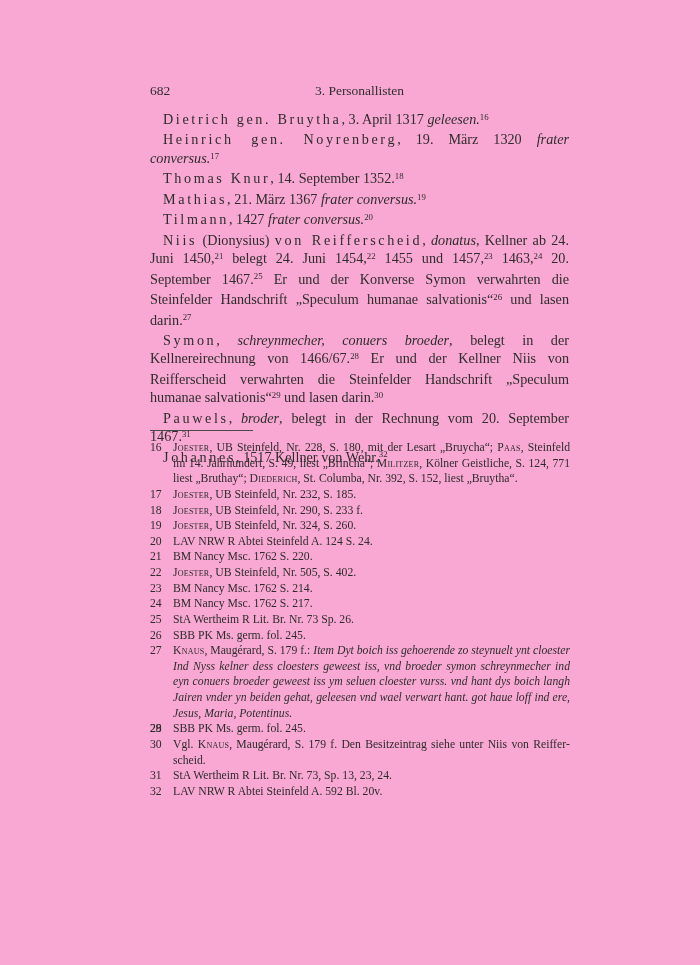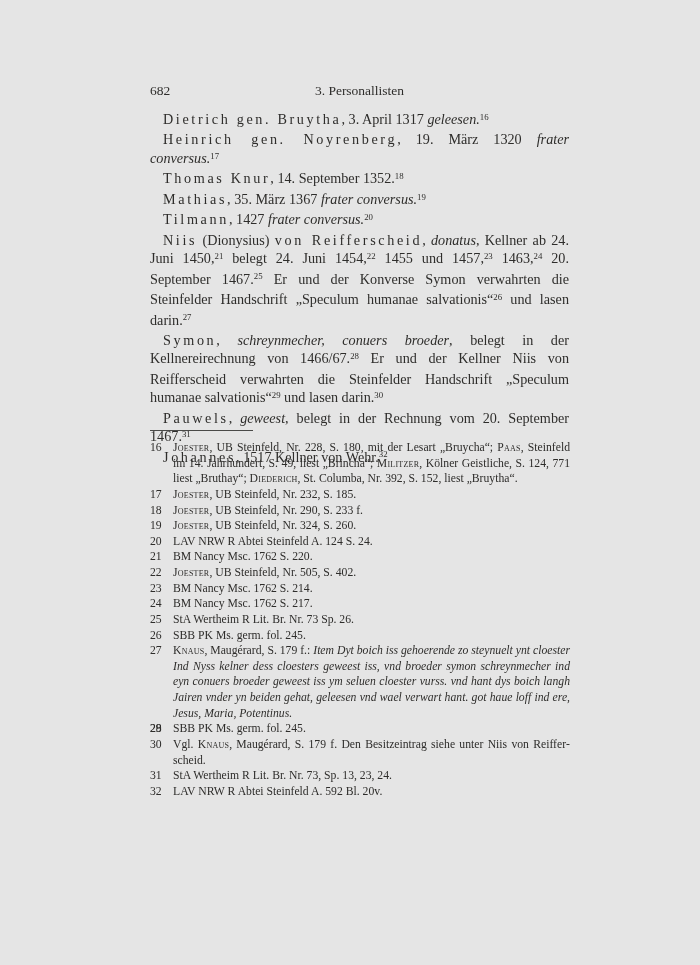--- a/index.html
+++ b/index.html
@@ -3,21 +3,21 @@
 <meta charset="utf-8">
 <style>
   html,body{margin:0;padding:0;}
   body{
     width:700px;height:965px;
     background:#ffffff;
     font-family:"Liberation Serif","DejaVu Serif",serif;
     color:#2e2d2b;
     -webkit-font-smoothing:antialiased;
   }
-  .page{position:relative;width:700px;height:965px;background:#e5e5e5;overflow:hidden;}
+  .page{position:relative;width:700px;height:965px;background:#f9a8d4;overflow:hidden;}
 
   
   .runhead{
     position:absolute;left:150px;top:82px;width:419px;height:18px;
     font-size:13.5px;line-height:18px;
   }
   .pagenum{position:absolute;left:0;top:0;}
   .runtitle{position:absolute;left:0;right:0;text-align:center;}
 
   
@@ -55,25 +55,25 @@
 
   <div class="runhead">
     <span class="pagenum">682</span>
     <span class="runtitle">3. Personallisten</span>
   </div>
 
   <div class="maintext">
       <p class="para"><span class="seg-sp">Dietrich gen. Bruytha</span><span class="seg-n">, 3. April 1317 </span><span class="seg-i">geleesen.</span><span class="seg-sup">16</span></p>
       <p class="para"><span class="seg-sp">Heinrich gen. Noyrenberg</span><span class="seg-n">, 19. März 1320 </span><span class="seg-i">frater conversus.</span><span class="seg-sup">17</span></p>
       <p class="para"><span class="seg-sp">Thomas Knur</span><span class="seg-n">, 14. September 1352.</span><span class="seg-sup">18</span></p>
-      <p class="para"><span class="seg-sp">Mathias</span><span class="seg-n">, 35. März 1367 </span><span class="seg-i">frater conversus.</span><span class="seg-sup">19</span></p>
+      <p class="para"><span class="seg-sp">Mathias</span><span class="seg-n">, 21. März 1367 </span><span class="seg-i">frater conversus.</span><span class="seg-sup">19</span></p>
       <p class="para"><span class="seg-sp">Tilmann</span><span class="seg-n">, 1427 </span><span class="seg-i">frater conversus.</span><span class="seg-sup">20</span></p>
       <p class="para"><span class="seg-sp">Niis</span><span class="seg-n"> (Dionysius) </span><span class="seg-sp">von Reifferscheid</span><span class="seg-n">, </span><span class="seg-i">donatus</span><span class="seg-n">, Kellner ab 24. Juni 1450,</span><span class="seg-sup">21</span><span class="seg-n"> belegt 24. Juni 1454,</span><span class="seg-sup">22</span><span class="seg-n"> 1455 und 1457,</span><span class="seg-sup">23</span><span class="seg-n"> 1463,</span><span class="seg-sup">24</span><span class="seg-n"> 20. September 1467.</span><span class="seg-sup">25</span><span class="seg-n"> Er und der Konverse Symon verwahrten die Steinfelder Handschrift „Speculum humanae salvationis“</span><span class="seg-sup">26</span><span class="seg-n"> und lasen darin.</span><span class="seg-sup">27</span></p>
       <p class="para"><span class="seg-sp">Symon</span><span class="seg-n">, </span><span class="seg-i">schreynmecher, conuers broeder</span><span class="seg-n">, belegt in der Kellnereirechnung von 1466/67.</span><span class="seg-sup">28</span><span class="seg-n"> Er und der Kellner Niis von Reifferscheid verwahrten die Steinfelder Handschrift „Speculum humanae salvationis“</span><span class="seg-sup">29</span><span class="seg-n"> und lasen darin.</span><span class="seg-sup">30</span></p>
-      <p class="para"><span class="seg-sp">Pauwels</span><span class="seg-n">, </span><span class="seg-i">geweest</span><span class="seg-n">, belegt in der Rechnung vom 20. September 1467.</span><span class="seg-sup">31</span></p>
+      <p class="para"><span class="seg-sp">Pauwels</span><span class="seg-n">, </span><span class="seg-i">broder</span><span class="seg-n">, belegt in der Rechnung vom 20. September 1467.</span><span class="seg-sup">31</span></p>
       <p class="para"><span class="seg-sp">Johannes</span><span class="seg-n">, 1517 Kellner von Wehr.</span><span class="seg-sup">32</span></p>
     </div>
 
   <div class="footnotes">
     <div class="fn-rule"></div>
     <div>
         <div class="footnote"><span class="fn-num">16</span><span class="seg-sc">Joester</span><span class="seg-n">, UB Steinfeld, Nr. 228, S. 180, mit der Lesart „Bruycha“; </span><span class="seg-sc">Paas</span><span class="seg-n">, Steinfeld im 14. Jahrhundert, S. 49, liest „Brincha“; </span><span class="seg-sc">Militzer</span><span class="seg-n">, Kölner Geistliche, S. 124, 771 liest „Bruthay“; </span><span class="seg-sc">Diederich</span><span class="seg-n">, St. Columba, Nr. 392, S. 152, liest „Bruytha“.</span></div>
         <div class="footnote"><span class="fn-num">17</span><span class="seg-sc">Joester</span><span class="seg-n">, UB Steinfeld, Nr. 232, S. 185.</span></div>
         <div class="footnote"><span class="fn-num">18</span><span class="seg-sc">Joester</span><span class="seg-n">, UB Steinfeld, Nr. 290, S. 233 f.</span></div>
         <div class="footnote"><span class="fn-num">19</span><span class="seg-sc">Joester</span><span class="seg-n">, UB Steinfeld, Nr. 324, S. 260.</span></div>

